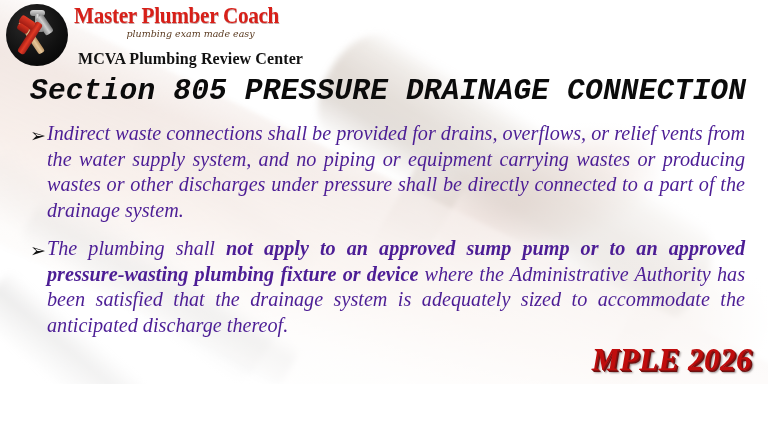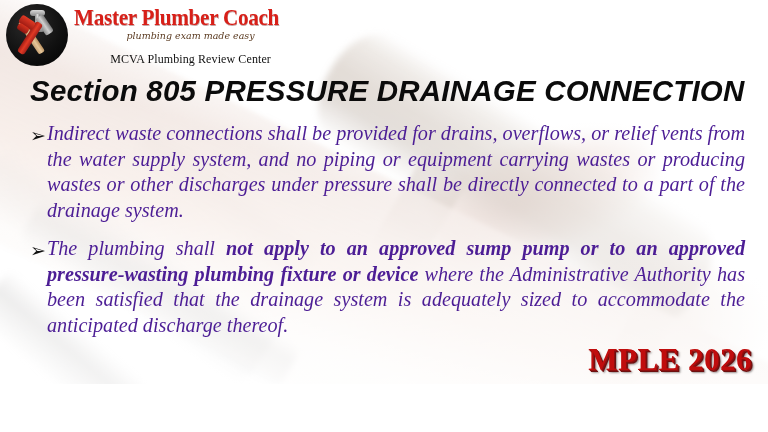--- a/index.html
+++ b/index.html
@@ -301,36 +301,36 @@
     font-style: italic;
     font-size: 10px;
     text-align: center;
     white-space: nowrap;
     margin-top: 2px;
     transform: scaleX(0.95);
   }
   .logo-sub {
     color: #121212;
     font-family: "Liberation Serif", serif;
-    font-weight: normal;
-    font-size: 12px;
+    font-weight: bold;
+    font-size: 16px;
     text-align: center;
     white-space: nowrap;
     margin-top: 12px;
     letter-spacing: 0.1px;
   }
 
   
   .slide-title {
     position: absolute;
     left: 30px;
     top: 74px;
     width: 712px;
     z-index: 6;
-    font-family: Liberation Sans, sans-serif;
+    font-family: Liberation Mono, monospace;
     font-weight: bold;
     font-style: italic;
     font-size: 29.5px;
     color: #0b0b0b;
     white-space: nowrap;
     letter-spacing: 0.2px;
   }
 
   
   .body-block {
@@ -370,20 +370,21 @@
   }
 
   
   .mple-mark {
     position: absolute;
     right: 16px;
     bottom: 6px;
     z-index: 7;
     font-family: "Liberation Serif", serif;
     font-weight: bold;
+    font-style: italic;
     font-size: 31px;
     letter-spacing: 0.5px;
     color: #c00d0d;
     text-shadow:
       1px 1px 0 #8e0f0f,
       2px 2px 0 #6d1010,
       3px 3px 2px rgba(70,60,60,0.55);
   }
 </style>
 </head>

